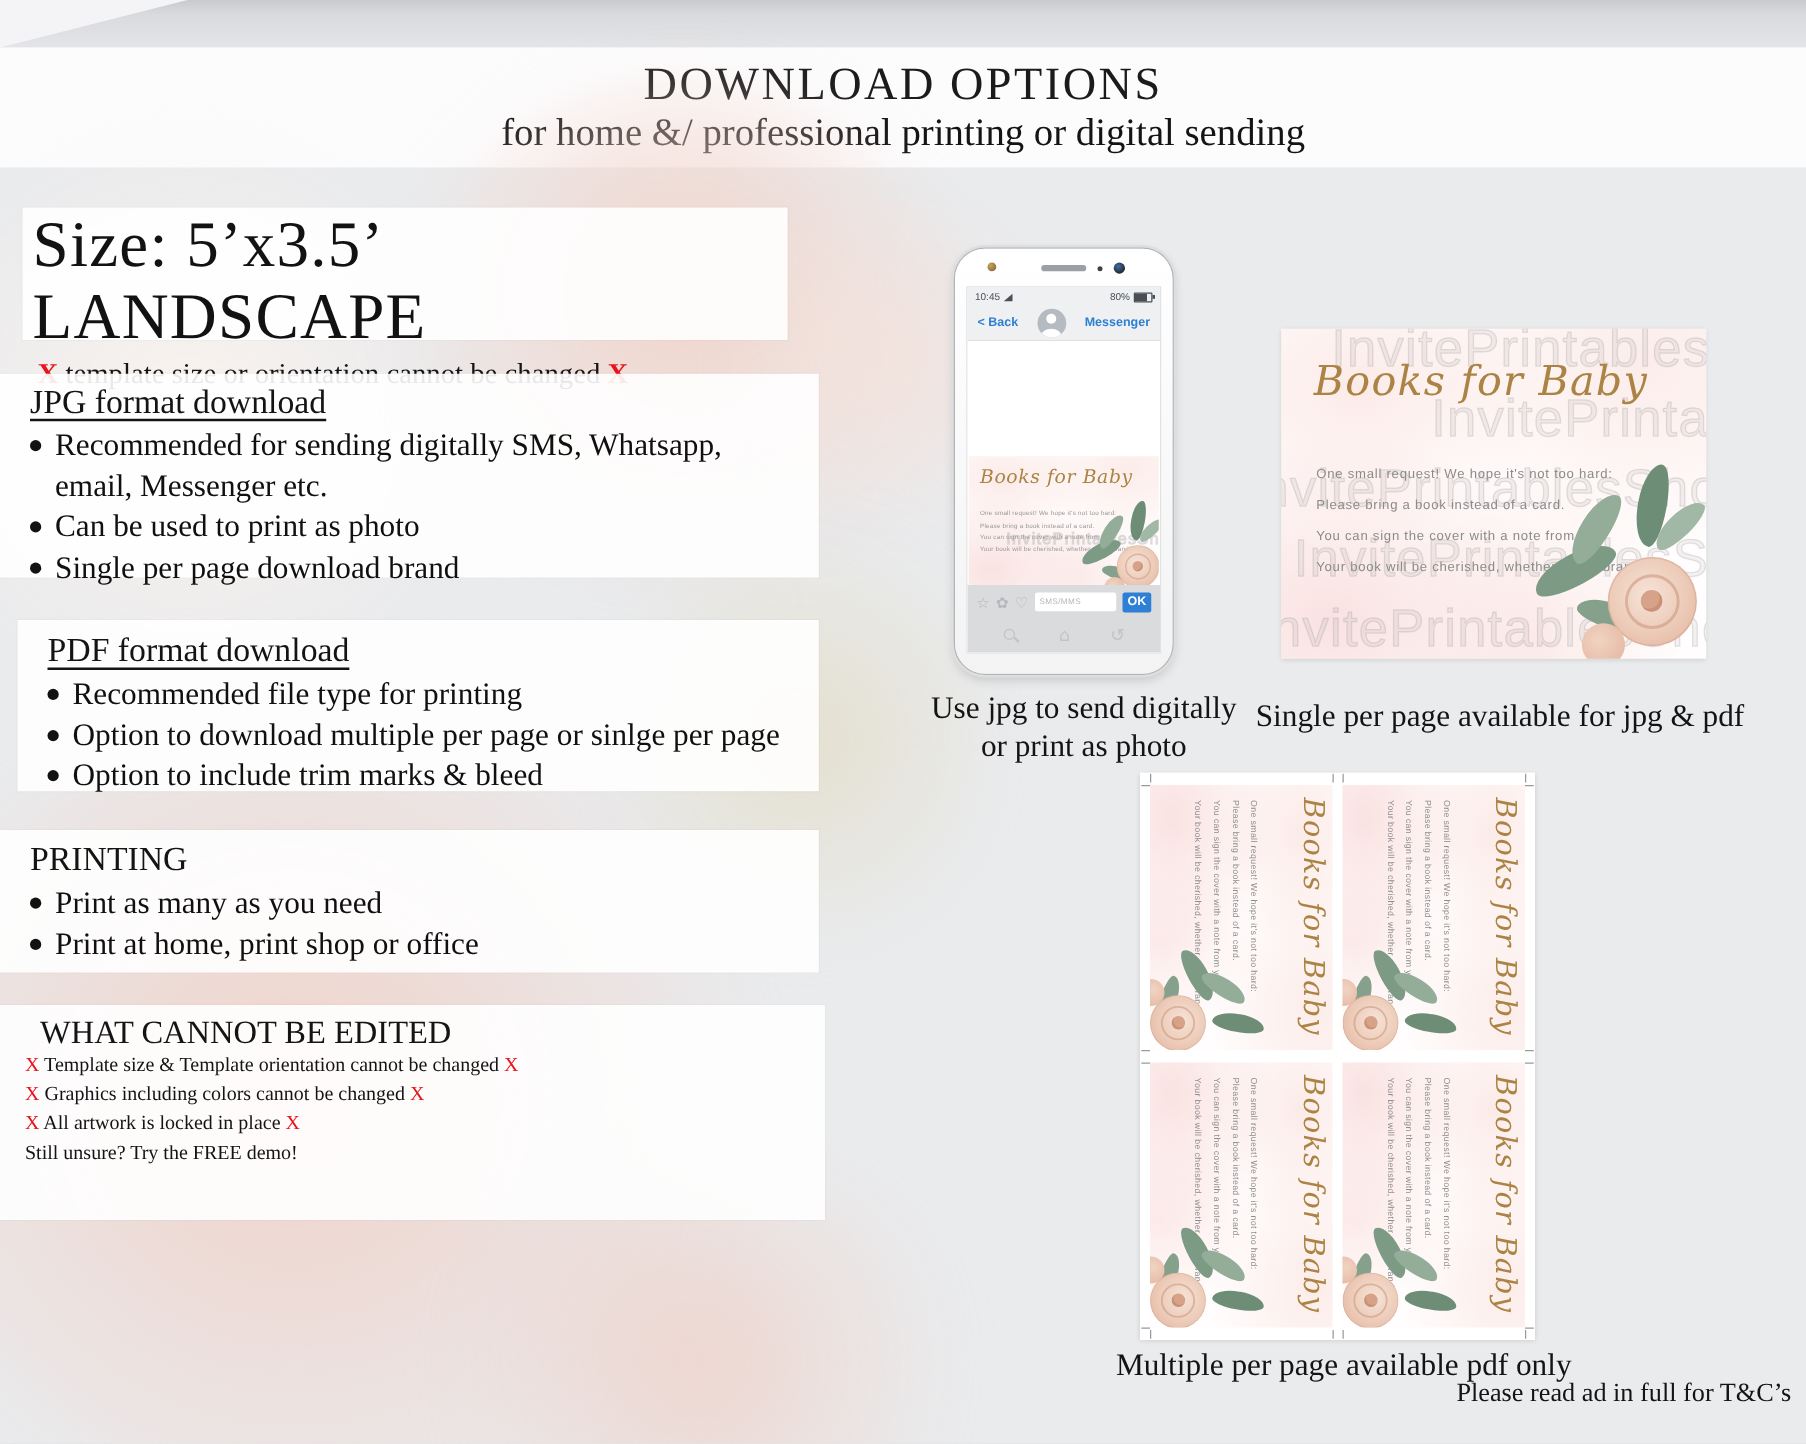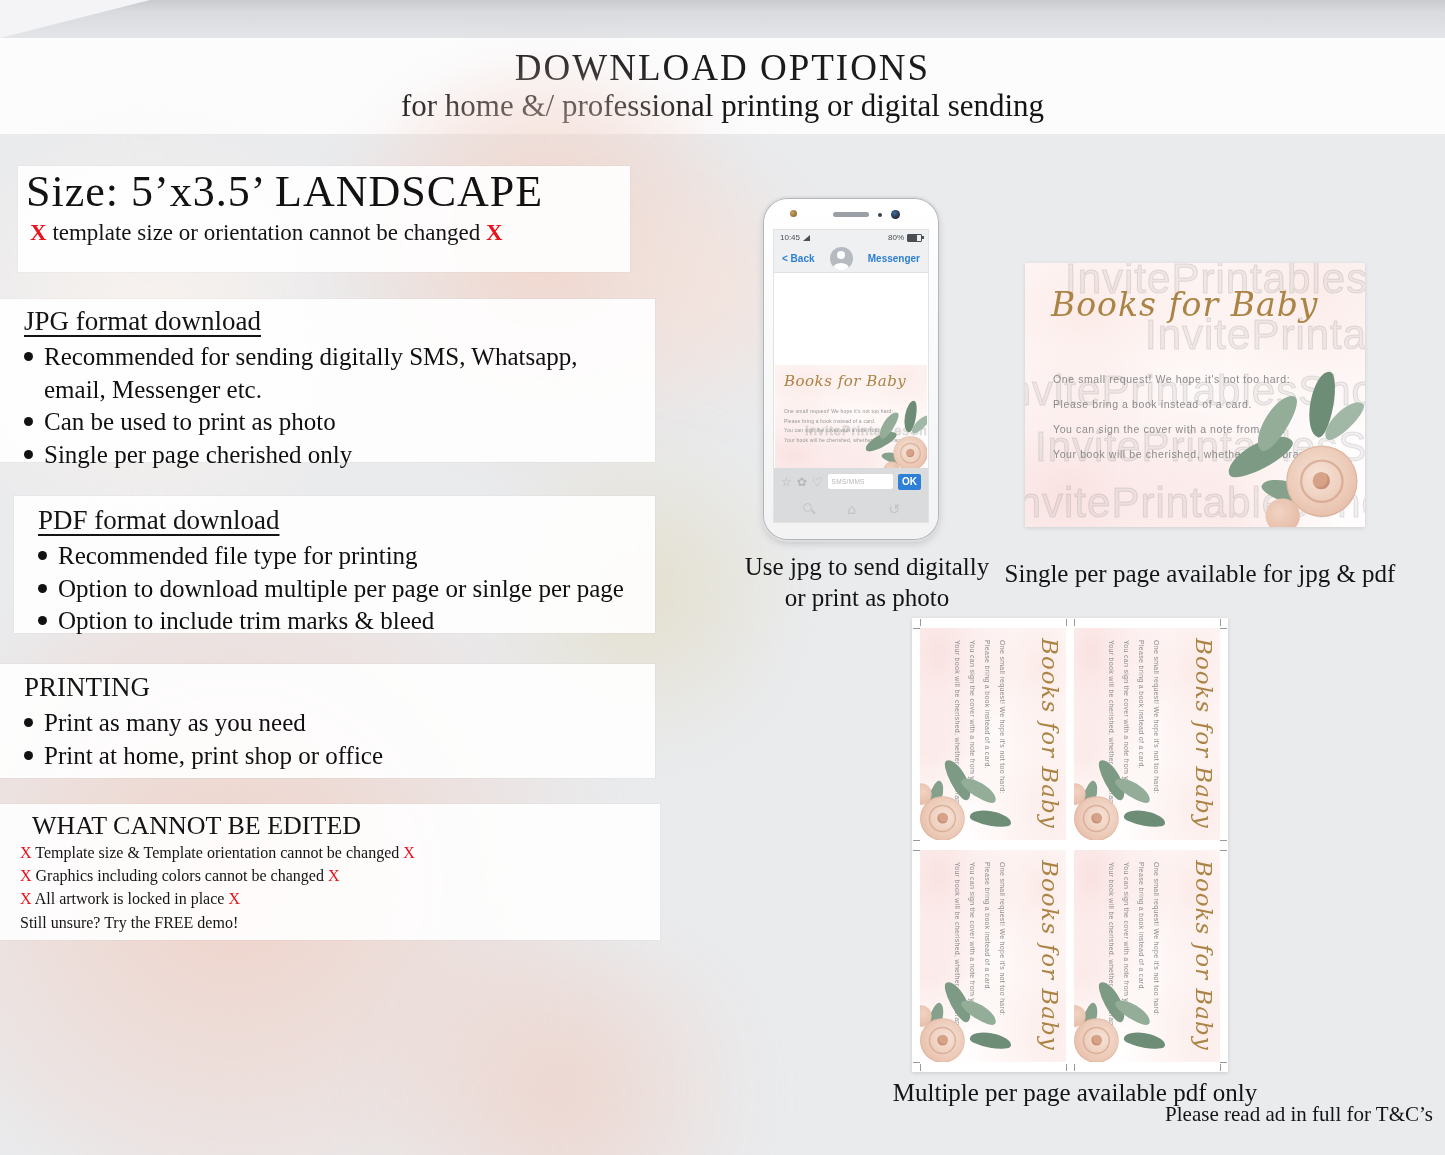--- a/index.html
+++ b/index.html
@@ -21,29 +21,29 @@
   .fb1{left:330px;top:70px;width:430px;height:410px;background:radial-gradient(circle at 50% 40%,rgba(242,211,200,.95),rgba(242,211,200,0) 72%);}
   .fb2{left:-90px;top:560px;width:720px;height:650px;background:radial-gradient(circle at 45% 50%,rgba(240,208,198,.92),rgba(240,208,198,0) 74%);}
   .fb3{left:500px;top:400px;width:280px;height:380px;background:radial-gradient(circle at 50% 50%,rgba(226,221,199,.85),rgba(226,221,199,0) 72%);}
   .fb4{left:-70px;top:120px;width:440px;height:430px;background:radial-gradient(circle at 50% 50%,rgba(250,243,238,.95),rgba(250,243,238,0) 75%);}
   .fb5{left:330px;top:940px;width:460px;height:300px;background:radial-gradient(circle at 50% 50%,rgba(238,211,203,.9),rgba(238,211,203,0) 72%);}
   .fb6{left:600px;top:140px;width:220px;height:300px;background:radial-gradient(circle at 50% 50%,rgba(246,226,218,.8),rgba(246,226,218,0) 70%);}
 
   
   .strip{position:absolute;background:rgba(255,255,255,.9);box-shadow:0 0 0 1px rgba(0,0,0,.02);}
   .size-box{left:18px;top:166px;width:612px;height:106px;padding:2px 0 0 8px;box-sizing:border-box;}
-  .size-h{font-size:44px;letter-spacing:1px;line-height:1.1;color:#121212;}
+  .size-h{font-size:52px;letter-spacing:1px;line-height:1.1;color:#121212;}
   .size-note{margin:4px 0 0 4px;font-size:23px;color:#141414;}
   .xr{color:#e8141d;font-weight:bold;}
   .xr2{color:#e8141d;}
 
   .jpg-box{left:0;top:299px;width:655px;height:163px;padding:7px 0 0 24px;box-sizing:border-box;}
   .pdf-box{left:14px;top:496px;width:641px;height:137px;padding:9px 0 0 10px;box-sizing:border-box;}
   .printing-box{left:0;top:664px;width:655px;height:114px;padding:8px 12px 0 24px;box-sizing:border-box;}
-  .cannot-box{left:0;top:804px;width:660px;height:136px;padding:7px 0 0 20px;box-sizing:border-box;}
+  .cannot-box{left:0;top:804px;width:660px;height:172px;padding:7px 0 0 20px;box-sizing:border-box;}
 
   .sec-h{font-size:27px;color:#141414;}
   .sec-h.u{text-decoration:underline;text-underline-offset:5px;}
   .bullets{margin-top:4px;}
   .bullet{display:flex;gap:11px;font-size:25px;line-height:1.3;color:#101010;max-width:614px;}
   .dot{flex:none;width:9px;height:9px;border-radius:50%;background:#121212;margin-top:11px;}
   .cannot-h{font-size:26px;padding-left:12px;color:#141414;}
   .cannot-row{font-size:16px;line-height:1.45;color:#141414;}
 
   
@@ -181,21 +181,21 @@
       <div class="bullet">
           <span class="dot"></span>
           <span>Recommended for sending digitally SMS, Whatsapp, email, Messenger etc.</span>
         </div>
       <div class="bullet">
           <span class="dot"></span>
           <span>Can be used to print as photo</span>
         </div>
       <div class="bullet">
           <span class="dot"></span>
-          <span>Single per page cherished only</span>
+          <span>Single per page download brand</span>
         </div>
     </div>
   </div>
 
   <div class="strip pdf-box">
     <div class="sec-h u" style="margin-left:14px;">PDF format download</div>
     <div class="bullets" style="margin-left:14px;">
       <div class="bullet">
           <span class="dot"></span>
           <span>Recommended file type for printing</span>

